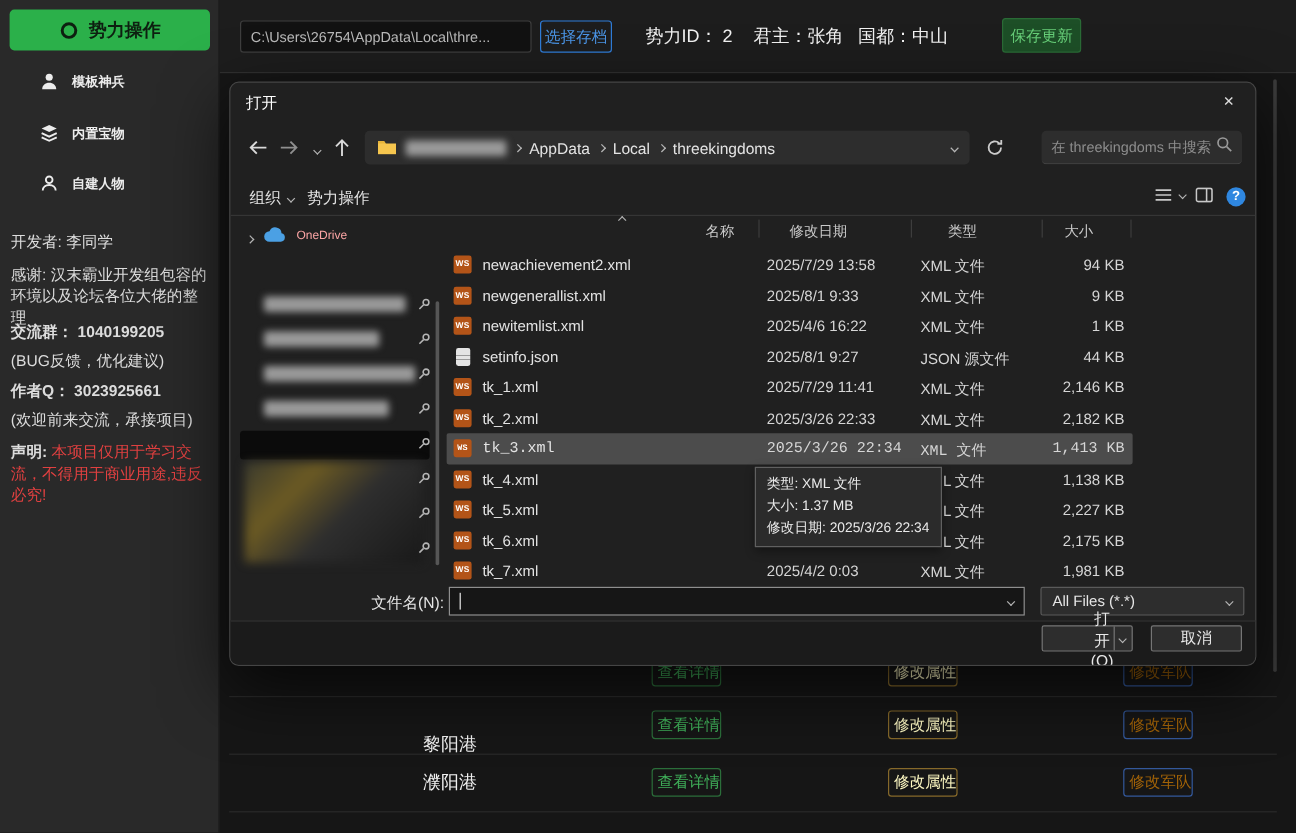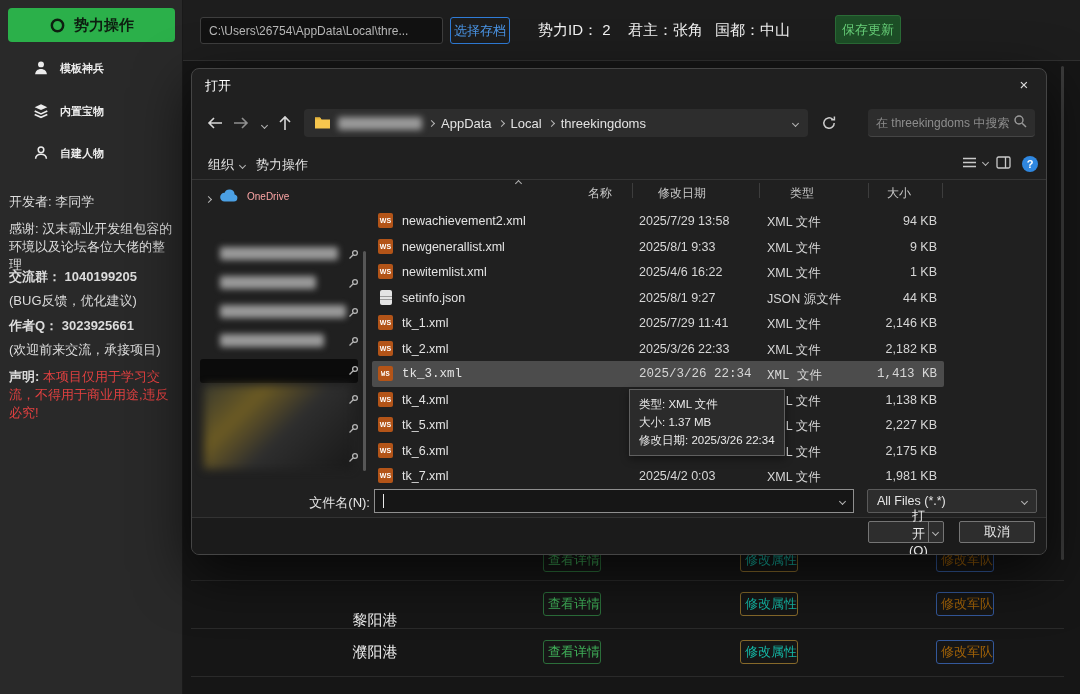--- a/index.html
+++ b/index.html
@@ -18,21 +18,21 @@
   .path-box { position:absolute; left:17px; top:17px; width:243px; height:27px; background:#121212; border:1px solid #3e3e3e; border-radius:3px; color:#b9b9b9; font-size:12px; padding:0 8px; line-height:25px; white-space:nowrap; overflow:hidden; font-family:"Liberation Sans",sans-serif; }
   .btn-blue { position:absolute; border:1px solid #2f7cd8; color:#4b96e8; background:transparent; border-radius:3px; font-size:13px; text-align:center; cursor:pointer; }
   .tb-label { position:absolute; top:21px; color:#f2f2f2; font-size:15px; font-weight:normal; white-space:nowrap; }
   .btn-green { position:absolute; background:#1d4f27; border:1px solid #2a6b36; color:#67cf78; border-radius:3px; font-size:13px; text-align:center; cursor:pointer; }
 
   
   .row-sep { position:absolute; left:191px; width:873px; height:1px; background:#2a2a2a; z-index:1; }
   .port-name { position:absolute; left:330px; width:90px; text-align:center; color:#f0f0f0; font-size:15px; z-index:1; }
   .act-btn { position:absolute; width:58px; height:24px; line-height:22px; border-radius:3px; font-size:13px; text-align:right; background:transparent; cursor:pointer; z-index:1; }
   .act-view { color:#3fae58; border:1px solid #2b6e3a; }
-  .act-edit { color:#14b8a6; border:1px solid #86692a; }
+  .act-edit { color:#fef9c3; border:1px solid #86692a; }
   .act-army { color:#a16207; border:1px solid #33589b; }
   .app-scrollbar { position:absolute; left:1061px; top:66px; width:3px; height:494px; background:#3c3c3c; border-radius:2px; z-index:1; }
 
   
   #dialog { position:absolute; left:191px; top:68px; width:856px; height:487px; background:#202020; border:1px solid #454545; border-radius:8px; box-shadow:0 18px 55px rgba(0,0,0,.7); z-index:10; overflow:hidden; }
   .dlg-title { position:absolute; left:13px; top:8px; font-size:13px; color:#ffffff; }
   .dlg-close { position:absolute; right:0; top:0; width:44px; height:30px; display:flex; align-items:center; justify-content:center; color:#dddddd; font-size:15px; cursor:pointer; }
   .navicon { position:absolute; width:22px; height:22px; display:flex; align-items:center; justify-content:center; cursor:pointer; }
   .breadcrumb { position:absolute; left:112px; top:40px; width:504px; height:28px; background:#2d2d2d; border-radius:4px; display:flex; align-items:center; gap:7px; padding:0 10px; font-size:13px; color:#e3e3e3; }
   .crumb { cursor:pointer; white-space:nowrap; }

